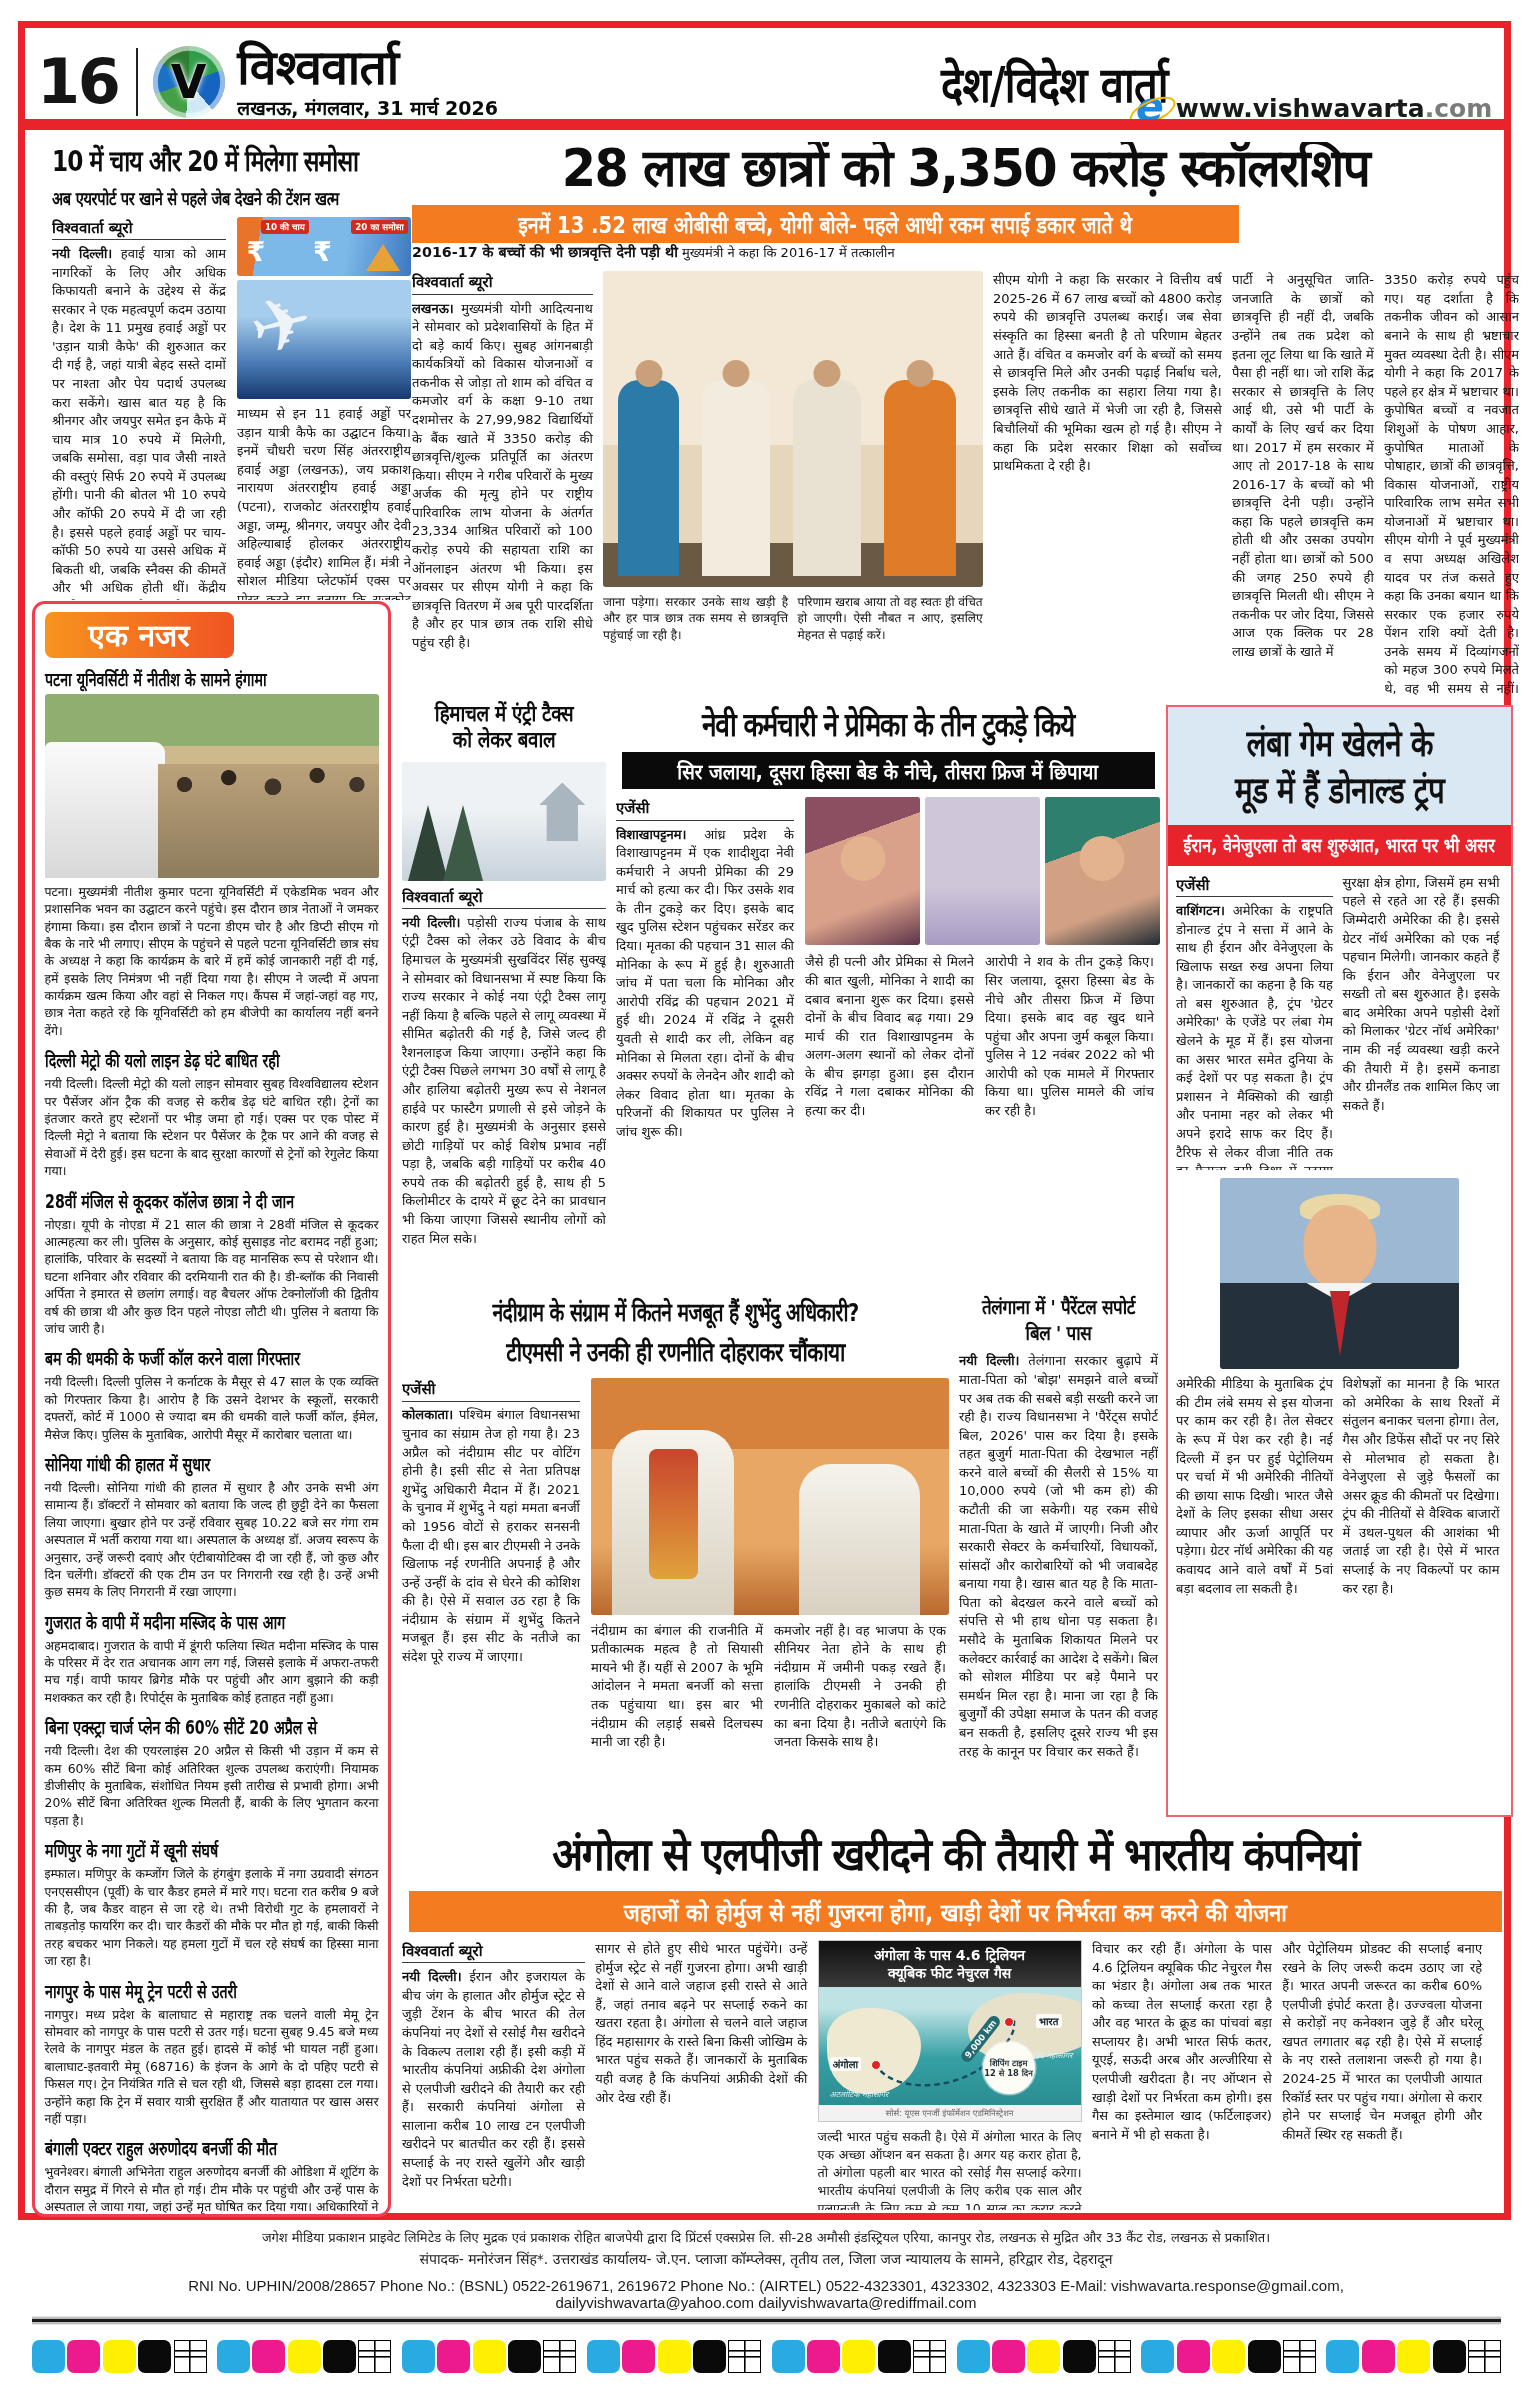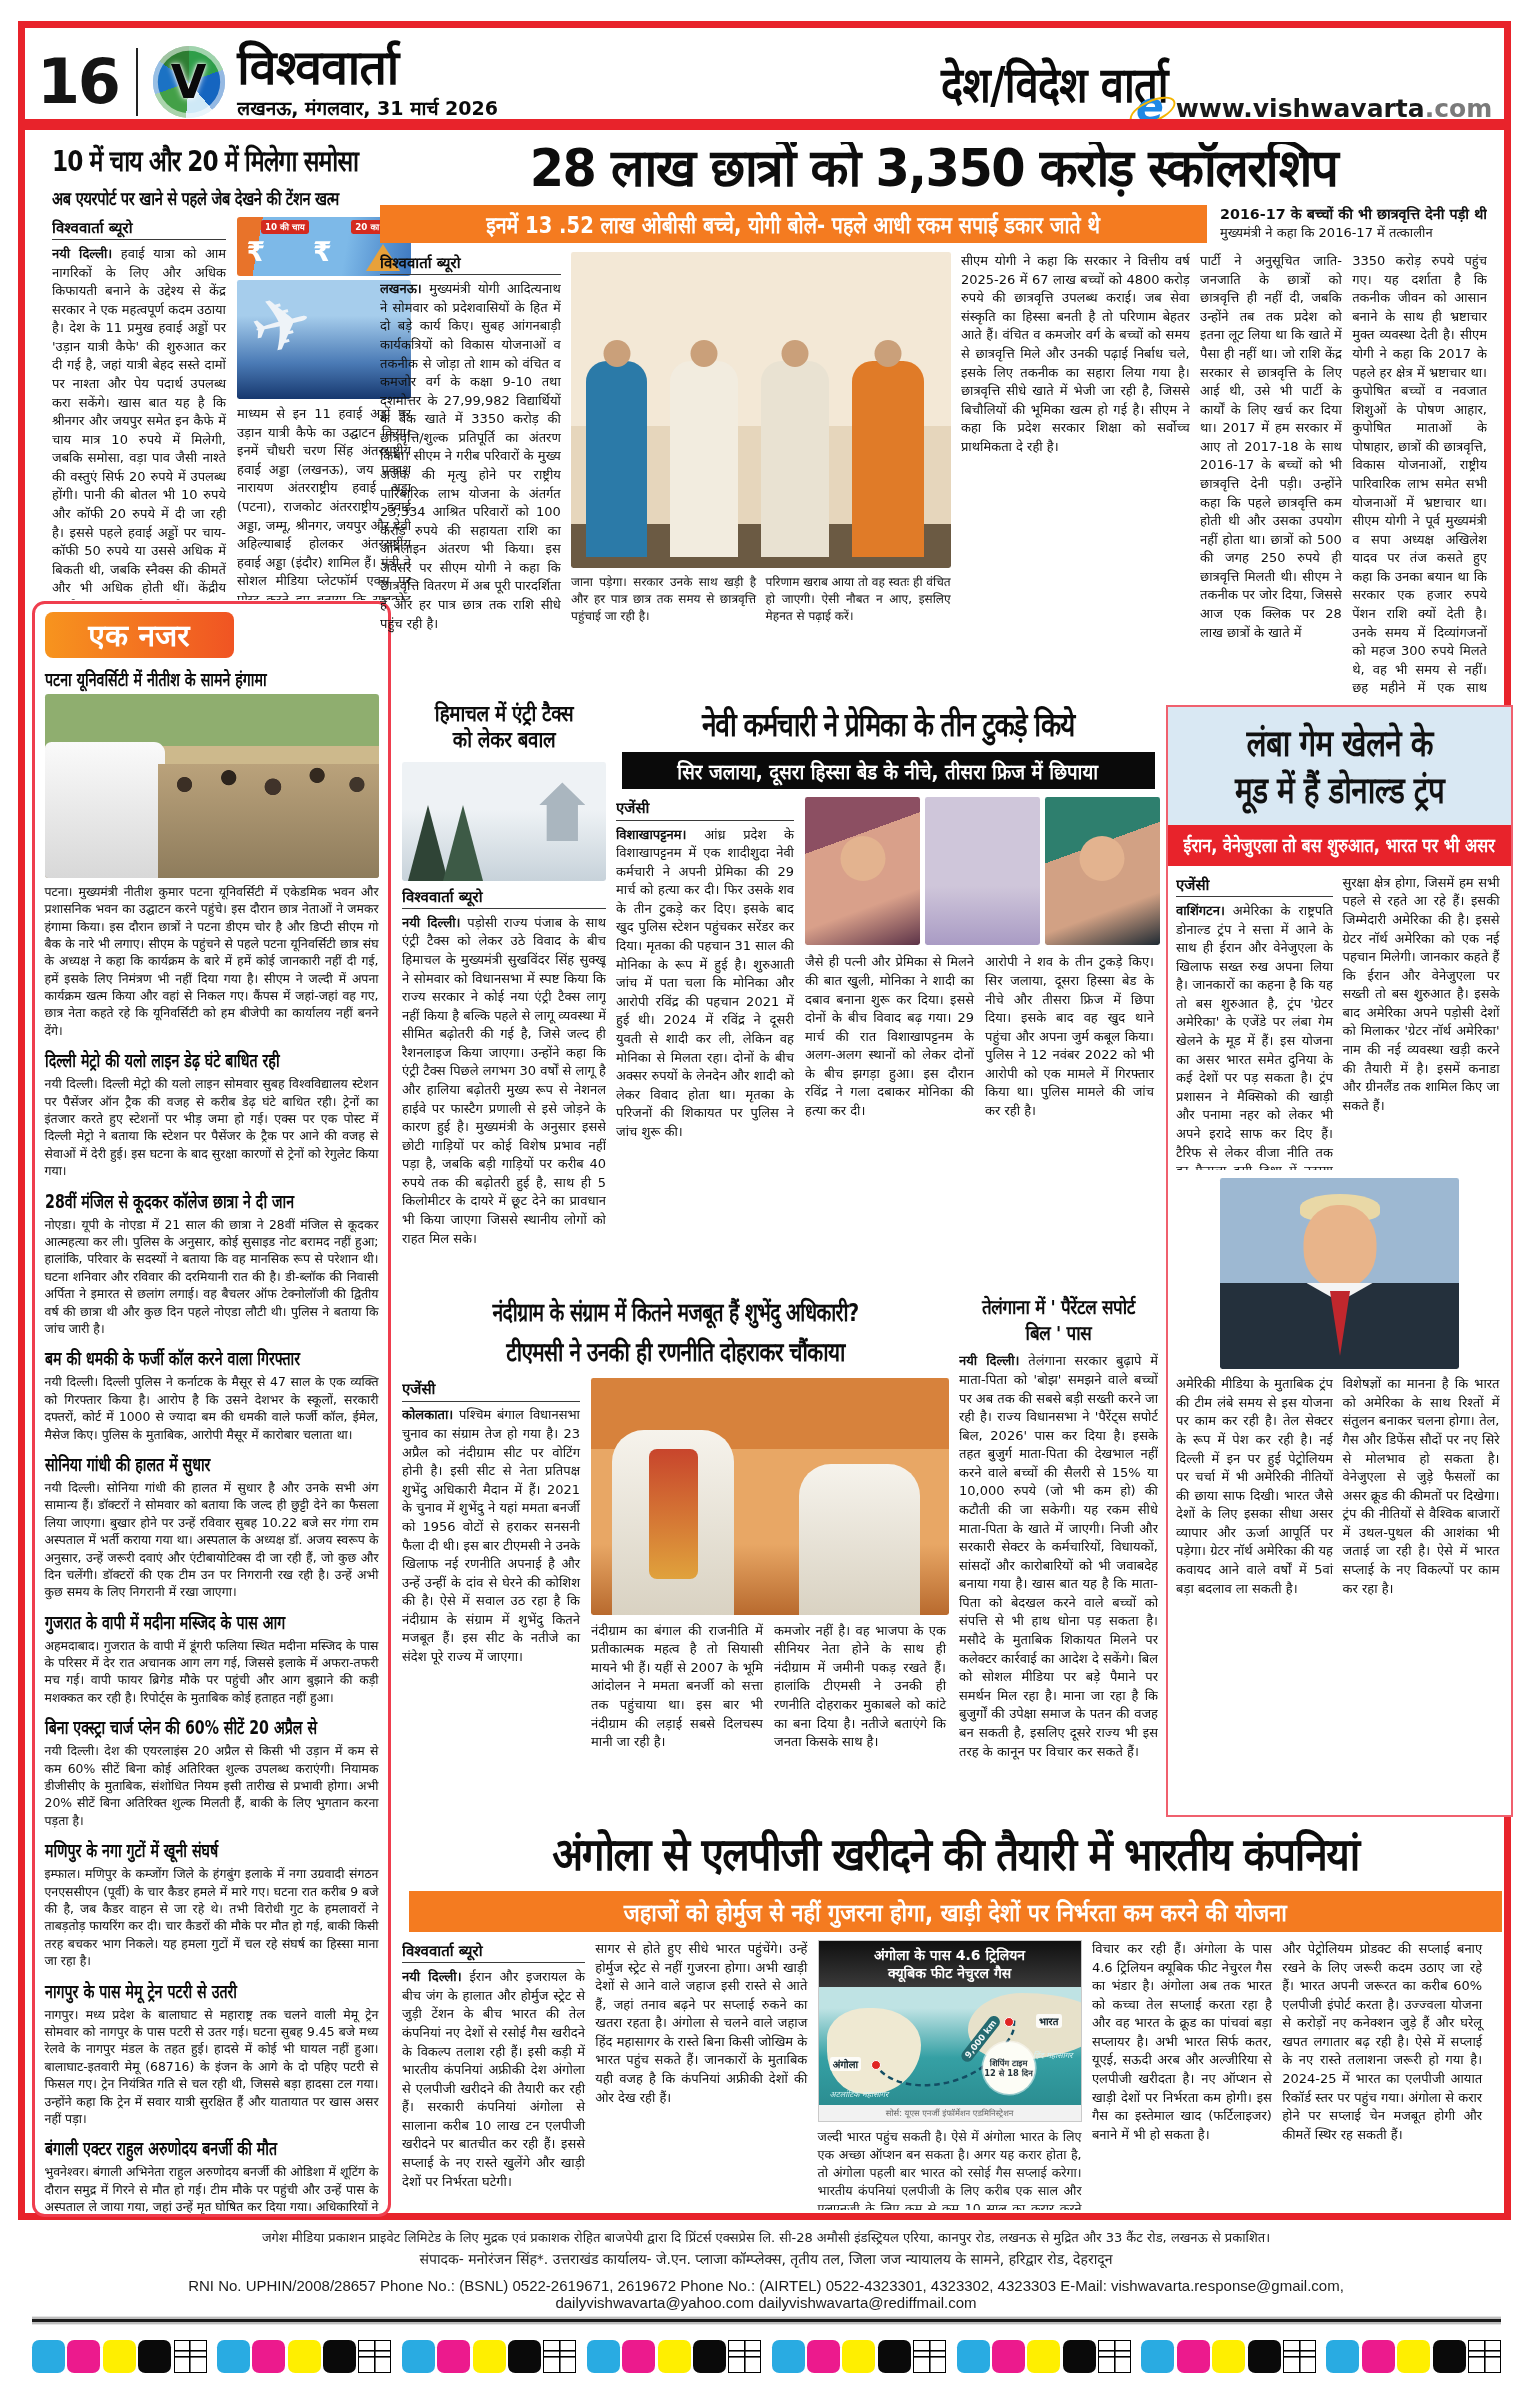--- a/index.html
+++ b/index.html
@@ -63,23 +63,23 @@
   .najar .body-text{font-size:12.4px;line-height:1.4;}
   .najar-photo{height:184px;border-radius:3.2px;margin:3.2px 0 4.8px;position:relative;overflow:hidden;
      background:linear-gradient(180deg,#8fae6f 0 28%,#cdb98c 28% 72%,#9b8a66);}
   .najar-photo .van{position:absolute;left:0;bottom:0;width:36%;height:74%;background:linear-gradient(180deg,#fafafa,#d8d8d8);border-radius:6.4px 11px 0 0;}
   .najar-photo .crowd{position:absolute;right:0;bottom:0;width:66%;height:62%;
      background:radial-gradient(circle at 12% 18%,#3b2f25 0 7.2px,transparent 8px),radial-gradient(circle at 32% 12%,#2c241c 0 7.2px,transparent 8px),
        radial-gradient(circle at 52% 20%,#40332a 0 8px,transparent 8.7px),radial-gradient(circle at 72% 10%,#33291f 0 7.2px,transparent 8px),
        radial-gradient(circle at 90% 18%,#40352b 0 7.2px,transparent 8px),linear-gradient(180deg,#baa27b,#8e7c5c);}
 
   
-  .story-b{position:absolute;left:380px;top:142px;width:1107px;height:555px;overflow:hidden;}
+  .story-b{position:absolute;left:412px;top:142px;width:1107px;height:555px;overflow:hidden;}
   .story-b h1{font-size:52px;letter-spacing:-1.6px;line-height:1.02;}
-  .b-bannerrow{display:flex;gap:13px;margin-top:9.5px;align-items:stretch;}
+  .b-bannerrow{display:flex;gap:0;margin-top:9.5px;align-items:stretch;flex-direction:column;}
   .b-banner{width:827px;min-height:38px;background:#f47b20;color:#fff;font-size:23px;font-weight:700;display:flex;align-items:center;justify-content:center;}
   .b-lead{flex:1;font-size:13px;line-height:1.35;text-align:justify;}
   .lead-head{font-weight:700;font-size:14.3px;}
   .b-cols{gap:10.3px;margin-top:9.5px;height:433px;}
   .b-c1{width:181px;} .b-photo{width:380px;} .b-c3{width:229px;} .b-c4{width:142px;} .b-c5{width:135px;}
   .ph-yogi{height:316px;position:relative;overflow:hidden;border-radius:2.4px;background:linear-gradient(180deg,#f3e8d6 0 55%,#e6d6bc 55% 86%,#6b5a43 86%);}
   .ph-yogi .fig{position:absolute;bottom:11px;border-radius:20.7px 20.7px 0 0;height:62%;}
   .fig.f1{left:4%;width:16%;background:#2b7aa8;} .fig.f2{left:26%;width:18%;background:#f2ecdf;}
   .fig.f3{left:50%;width:18%;background:#e9e2d2;} .fig.f4{left:74%;width:19%;background:#e07b28;}
   .fig::before{content:"";position:absolute;top:-20.7px;left:50%;transform:translateX(-50%);width:27px;height:27px;border-radius:50%;background:#caa07a;}

